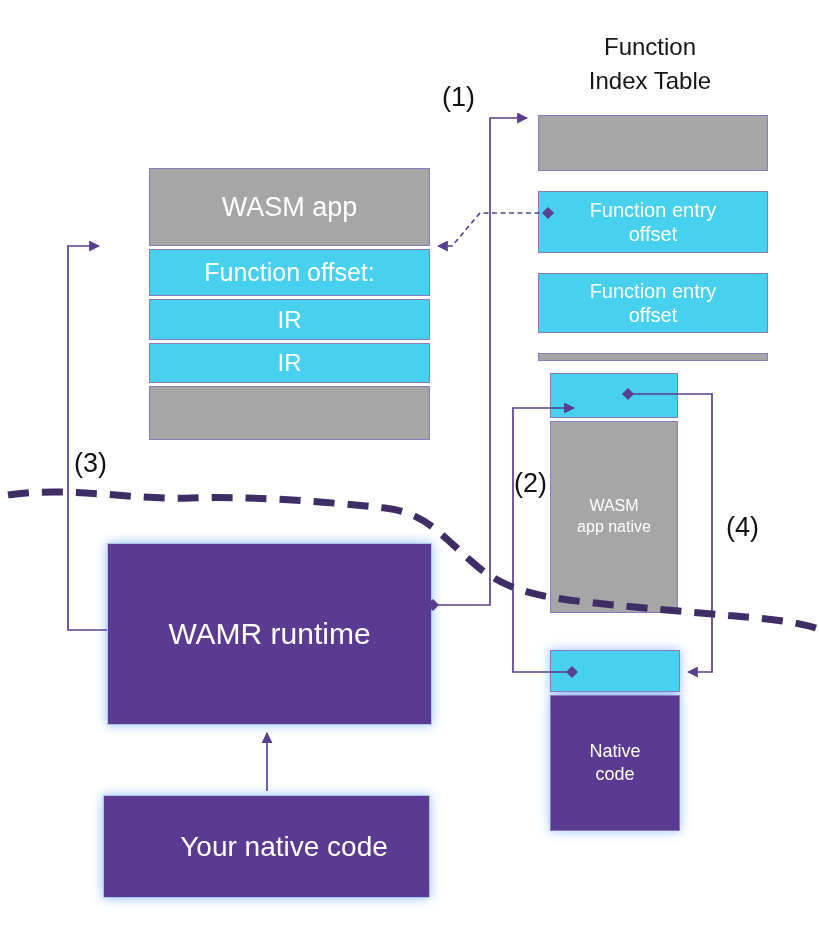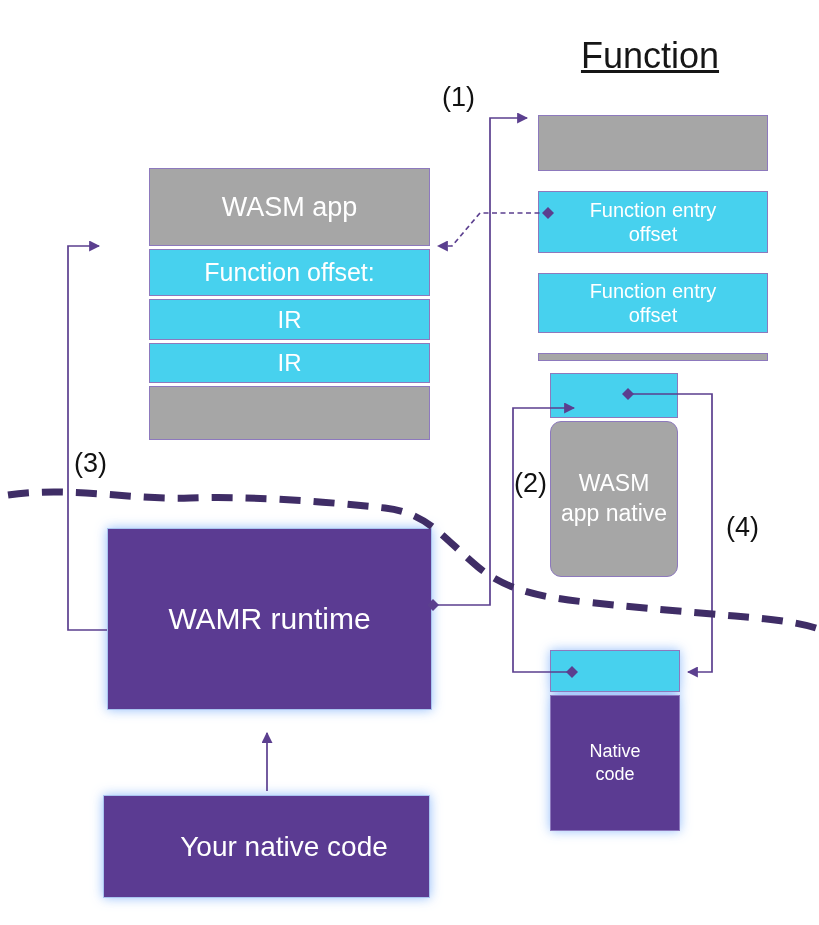--- a/index.html
+++ b/index.html
@@ -32,24 +32,23 @@
     color: #ffffff;
     display: flex;
     align-items: center;
     justify-content: center;
     text-align: center;
     border: 1px solid #a9c4f0;
   }
   .glow { filter: drop-shadow(0 0 6px rgba(130, 180, 250, 0.85)); }
   .title {
     text-align: center;
-    font-size: 36px;
+    font-size: 24px;
     line-height: 1.42;
     color: var(--title_text, #161616);
-    text-decoration: underline;
   }
   .num-label {
     font-size: 27px;
     color: #111111;
   }
   .stack-label { flex-direction: column; line-height: 1.3; }
   svg.overlay {
     position: absolute;
     left: 0; top: 0;
     width: 819px; height: 925px;
@@ -65,20 +64,21 @@
     stroke-dasharray: 21 13;
   }
 </style>
 </head>
 <body>
 
 <div class="canvas">
 
   <div class="abs title" style="left:505px; top:30px; width:290px;">
     <div>Function</div>
+    <div>Index Table</div>
   </div>
 
   <div class="abs num-label" style="left:442px; top:82px;">(1)</div>
   <div class="abs num-label" style="left:514px; top:468px;">(2)</div>
   <div class="abs num-label" style="left:74px;  top:448px;">(3)</div>
   <div class="abs num-label" style="left:726px; top:512px;">(4)</div>
 
   <div class="abs seg-col" style="left:538px; top:115px; width:230px;gap:20px;">
     <div class="box-seg gray" style="height:56px;"></div>
     <div class="box-seg cyan" style="height:62px; font-size:20px; line-height:1.2; padding:0 30px;">Function entry offset</div>
@@ -89,35 +89,35 @@
   <div class="abs seg-col" style="left:108px; top:168px; width:322px;padding-left:41px;">
     <div class="box-seg gray" style="height:78px; font-size:27px;">WASM app</div>
     <div class="box-seg cyan" style="height:47px; font-size:25px;">Function offset:</div>
     <div class="box-seg cyan" style="height:41px; font-size:24px;">IR</div>
     <div class="box-seg cyan" style="height:40px; font-size:24px;">IR</div>
     <div class="box-seg gray" style="height:54px;"></div>
   </div>
 
   <div class="abs seg-col" style="left:550px; top:373px; width:128px;">
     <div class="box-seg cyan" style="height:45px;"></div>
-    <div class="box-seg gray stack-label" style="height:156px; font-size:23px;border-radius:11px;">
+    <div class="box-seg gray stack-label" style="height:192px; font-size:16px;">
       <div>WASM</div>
       <div>app native</div>
     </div>
   </div>
 
   <div class="abs seg-col glow" style="left:550px; top:650px; width:130px;">
     <div class="box-seg cyan" style="height:42px;"></div>
     <div class="box-seg purplebg stack-label" style="height:136px; font-size:18px;">
       <div>Native</div>
       <div>code</div>
     </div>
   </div>
 
-  <div class="abs purple-box glow" style="left:107px; top:528px; width:325px; height:182px; font-size:30px;">WAMR runtime</div>
+  <div class="abs purple-box glow" style="left:107px; top:543px; width:325px; height:182px; font-size:30px;">WAMR runtime</div>
 
   <div class="abs purple-box glow" style="left:103px; top:795px; width:327px; height:103px; font-size:28px;padding-left:35px;">Your native code</div>
 
   <svg class="overlay" viewBox="0 0 819 925">
     <defs>
       <marker id="arr" markerUnits="userSpaceOnUse" markerWidth="11" markerHeight="11" refX="9" refY="5" orient="auto" viewBox="0 0 10 10">
         <path d="M0 0 L10 5 L0 10 Z" fill="#5b3f8f"></path>
       </marker>
       <marker id="dia" markerUnits="userSpaceOnUse" markerWidth="12" markerHeight="12" refX="5" refY="5" orient="auto" viewBox="0 0 10 10">
         <path d="M5 0 L10 5 L5 10 L0 5 Z" fill="#5b3f8f"></path>

